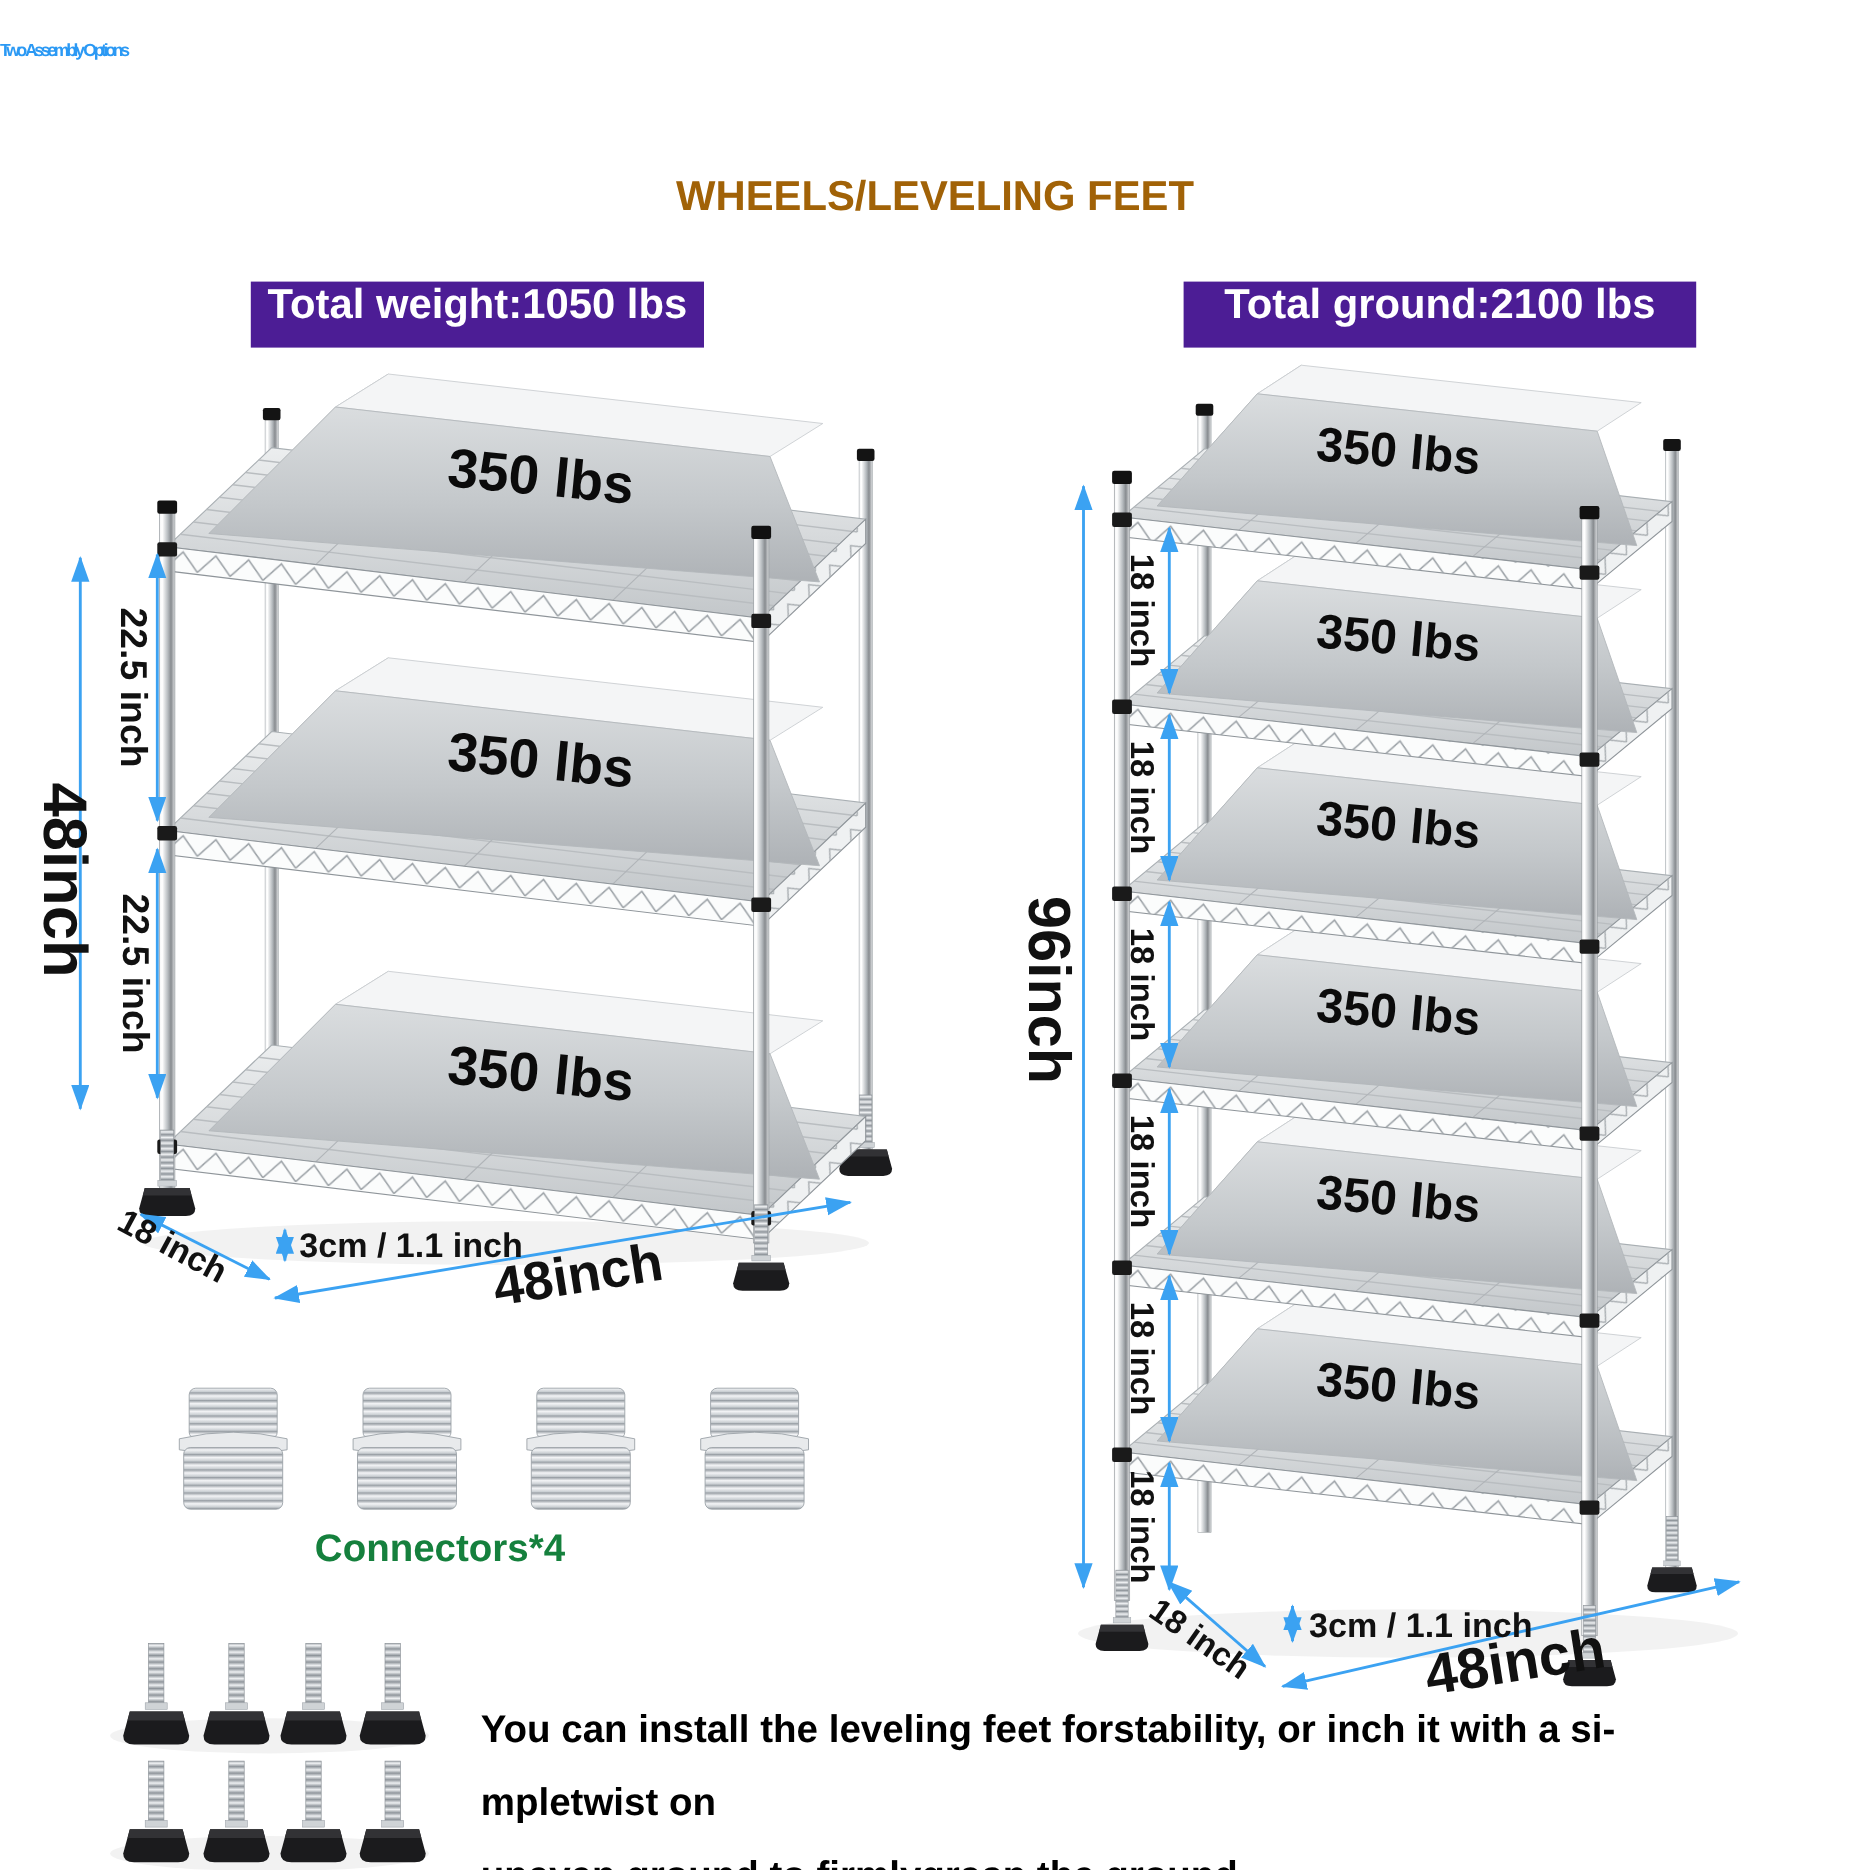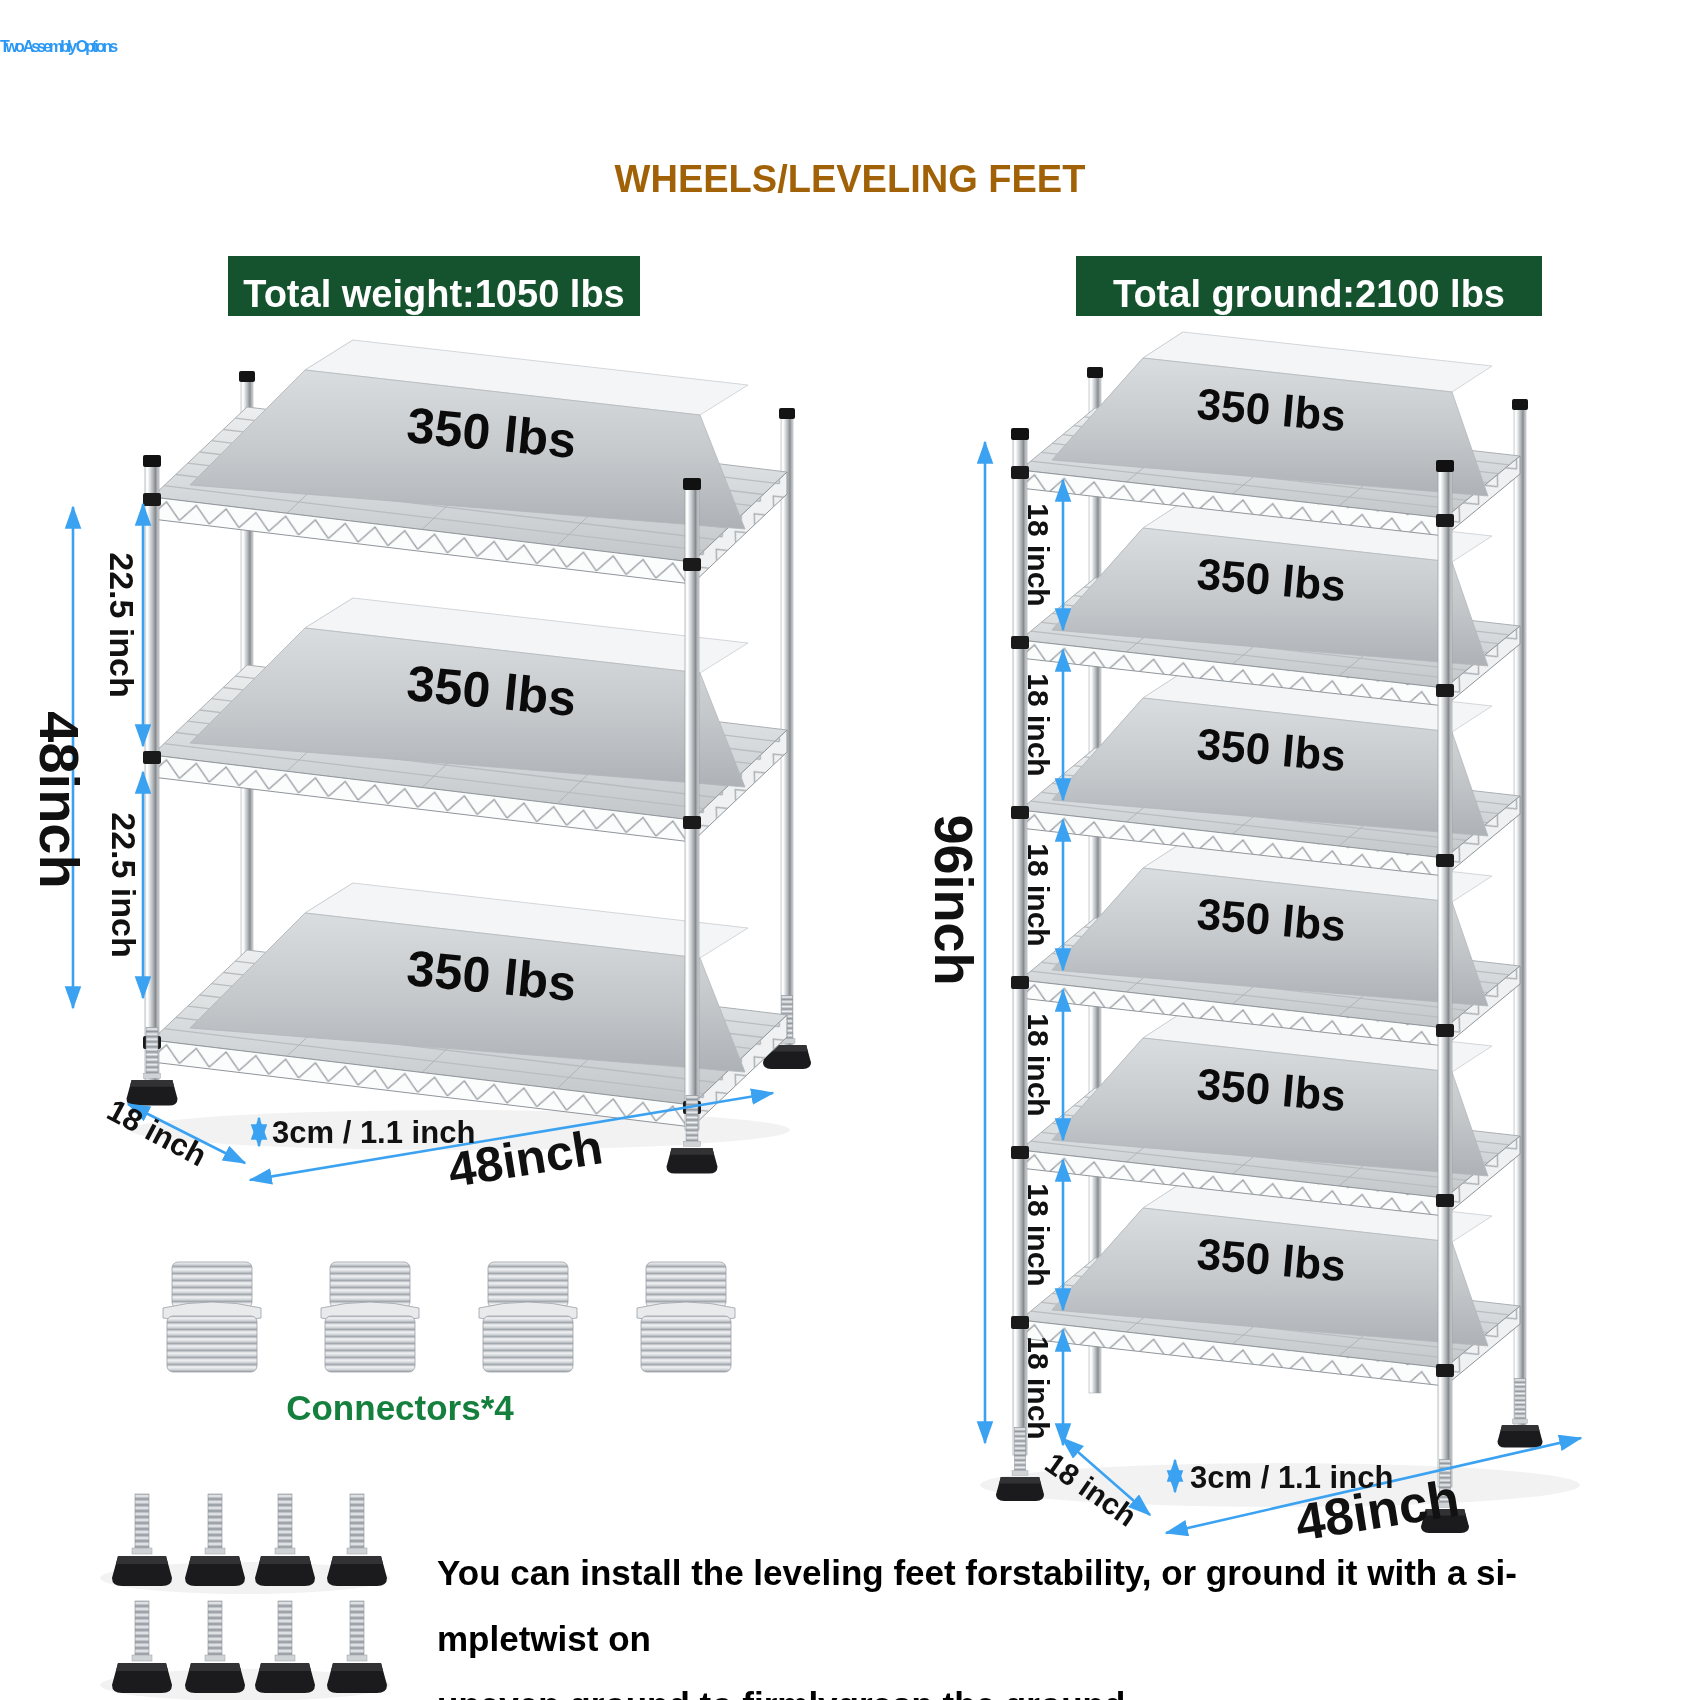--- a/index.html
+++ b/index.html
@@ -3,22 +3,22 @@
 <meta charset="utf-8">
 <style>
   html,body{margin:0;padding:0;background:#ffffff;}
   body{width:1700px;height:1700px;position:relative;overflow:hidden;
        font-family:"Liberation Sans",sans-serif;color:#111;}
   .abs{position:absolute;}
   .page-title{left:0;top:38px;width:1700px;text-align:left;
 image    font-size:98px;font-weight:bold;letter-spacing:-3px;color:#2b99f4;}
   .page-subtitle{left:0;top:158px;width:1700px;text-align:center;
     font-size:38px;font-weight:bold;color:#a16207;letter-spacing:0px;}
-  .banner{height:60px;background:#14532d;color:#ffffff;font-size:38px;font-weight:bold;
-    display:flex;align-items:flex-end;justify-content:center;}
+  .banner{height:60px;background:#4c1d95;color:#ffffff;font-size:38px;font-weight:bold;
+    display:flex;align-items:flex-start;justify-content:center;}
   .banner-left{left:228px;top:256px;width:412px;}
   .banner-right{left:1076px;top:256px;width:466px;}
   .note{left:437px;top:1540px;width:1180px;font-size:35px;font-weight:bold;line-height:66px;color:#000;}
   .connectors-label{left:240px;top:1388px;width:320px;text-align:center;
     font-size:35px;font-weight:bold;color:#15803d;}
   svg{overflow:visible;}
   svg text{font-family:"Liberation Sans",sans-serif;}
   .dim-label{fill:#111;font-weight:bold;}
   .cap-label{fill:#0b0b0b;font-weight:bold;}
 </style>
@@ -296,15 +296,15 @@
   <use href="#foot" transform="translate(120,78)"></use>
   <use href="#foot" transform="translate(190,78)"></use>
   <use href="#foot" transform="translate(262,78)"></use>
   <use href="#foot" transform="translate(47,185)"></use>
   <use href="#foot" transform="translate(120,185)"></use>
   <use href="#foot" transform="translate(190,185)"></use>
   <use href="#foot" transform="translate(262,185)"></use>
 </svg>
 
 <div class="abs note">
-  <div>You can install the leveling feet forstability, or ground it with a si-mpletwist on</div>
+  <div>You can install the leveling feet forstability, or inch it with a si-mpletwist on</div>
   <div>uneven ground to firmlygrasp the ground.</div>
 </div>
 
 </body></html>

